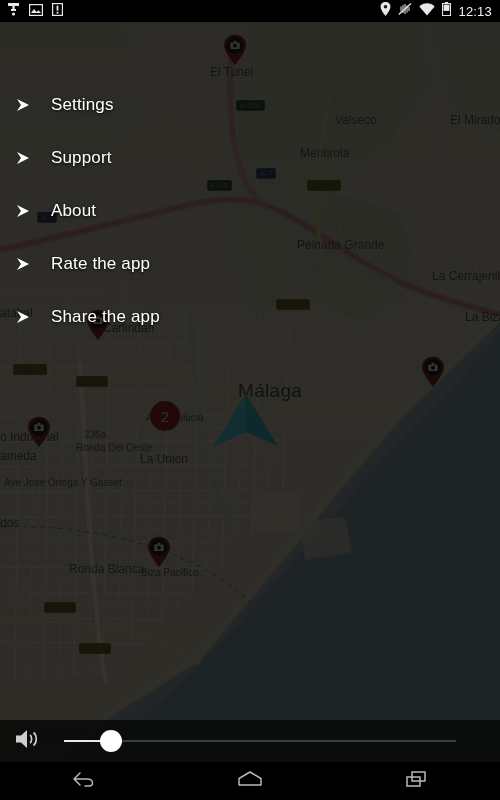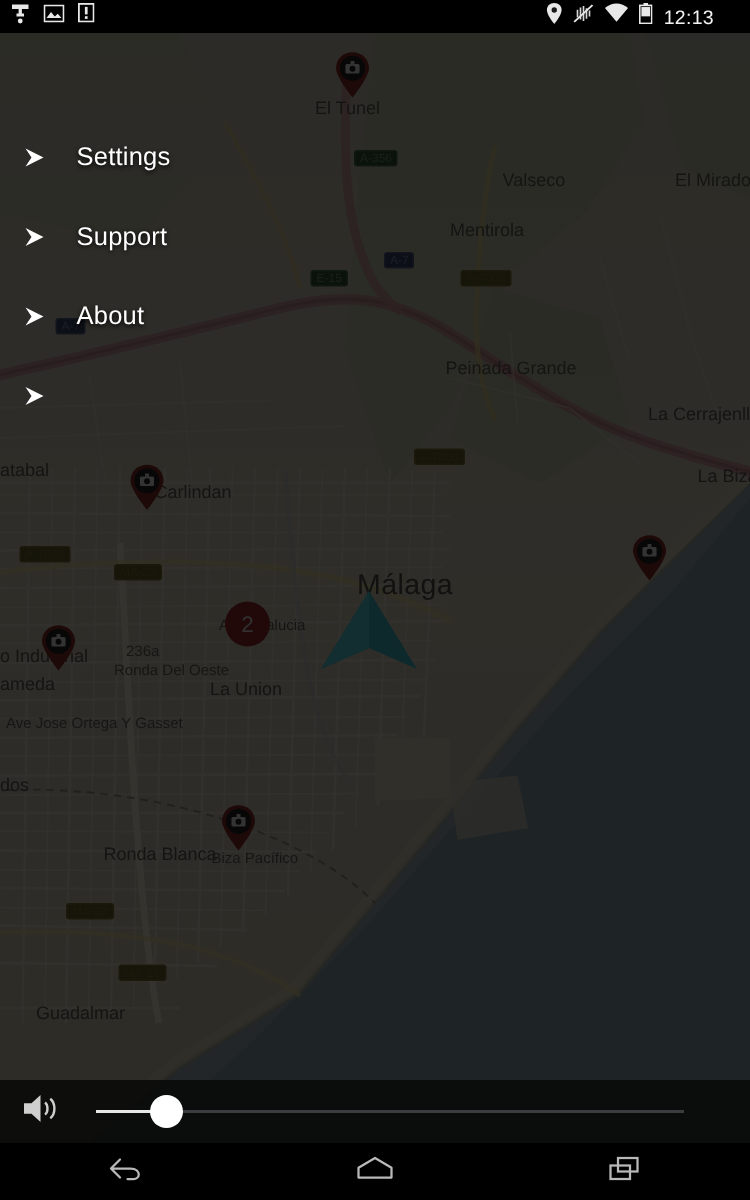--- a/index.html
+++ b/index.html
@@ -42,21 +42,21 @@
   #status-bar {
     position: absolute;
     left: 0; top: 0;
     width: 500px; height: 22px;
     background: #000;
     display: flex;
     align-items: center;
     z-index: 40;
   }
   .status-left { display: flex; align-items: center; gap: 9px; padding-left: 7px; }
-  .status-right { display: flex; align-items: center; gap: 7px; margin-left: auto; padding-right: 24px; }
+  .status-right { display: flex; align-items: center; gap: 7px; margin-left: auto; padding-right: 8px; }
   .status-time {
     color: #f2f2f2;
     font-size: 13px;
     letter-spacing: 0.2px;
   }
   .sicon { display: block; }
 
   
   #menu-header {
     position: absolute;
@@ -348,21 +348,21 @@
         <div class="mlabel" style="left: 0px; top: 408px;">o Industrial</div>
         <div class="mlabel" style="left: 0px; top: 427px;">ameda</div>
         <div class="mlabel street" style="left: 4px; top: 455px;">Ave Jose Ortega Y Gasset</div>
         <div class="mlabel" style="left: 0px; top: 494px; text-align: center;">dos</div>
         <div class="mlabel street" style="left: 84px; top: 407px;">236a</div>
         <div class="mlabel street" style="left: 76px; top: 420px;">Ronda Del Oeste</div>
         <div class="mlabel" style="left: 140px; top: 430px;">La Union</div>
         <div class="mlabel street" style="left: 146px; top: 390px;">Av Andalucia</div>
         <div class="mlabel" style="left: 69px; top: 540px;">Ronda Blanca</div>
         <div class="mlabel street" style="left: 141px; top: 545px;">Biza Pacífico</div>
-        <div class="mlabel" style="left: 24px; top: 646px;">Guadalmar</div>
+        <div class="mlabel" style="left: 24px; top: 705px;">Guadalmar</div>
       </div>
     <div id="map-shields">
         <div class="shield green" style="left: 236px; top: 78px;">A-356</div>
         <div class="shield green" style="left: 207px; top: 158px;">E-15</div>
         <div class="shield blue" style="left: 256px; top: 146px;">A-7</div>
         <div class="shield blue" style="left: 37px; top: 190px;">A-7</div>
         <div class="shield" style="left: 307px; top: 158px;">A-7000</div>
         <div class="shield" style="left: 276px; top: 277px;">A-7000</div>
         <div class="shield" style="left: 13px; top: 342px;">A-7076</div>
         <div class="shield" style="left: 76px; top: 354px;">MA-20</div>
@@ -497,20 +497,29 @@
           </svg>
         </span>
         <span class="menu-label">About</span>
       </div>
       <div class="menu-item">
         <span class="menu-chevron">
           <svg width="20" height="16" viewBox="0 0 20 16">
             <path d="M3,2 L15,8 L3,14 L7,8 Z" fill="#ffffff"></path>
           </svg>
         </span>
+        <span class="menu-label">Rate the app</span>
+      </div>
+      <div class="menu-item">
+        <span class="menu-chevron">
+          <svg width="20" height="16" viewBox="0 0 20 16">
+            <path d="M3,2 L15,8 L3,14 L7,8 Z" fill="#ffffff"></path>
+          </svg>
+        </span>
+        <span class="menu-label">Share the app</span>
       </div>
     </div>
 
   <div id="volume-bar">
     <span id="speaker-icon">
       <svg width="28" height="22" viewBox="0 0 28 22">
         <path d="M2,7.5 L7,7.5 L13,2 L13,20 L7,14.5 L2,14.5 Z" fill="#cfcfcf"></path>
         <path d="M16,7 C18.2,8.5 18.2,13.5 16,15" fill="none" stroke="#cfcfcf" stroke-width="1.6"></path>
         <path d="M19.5,4.5 C23.2,7.4 23.2,14.6 19.5,17.5" fill="none" stroke="#cfcfcf" stroke-width="1.6"></path>
       </svg>

